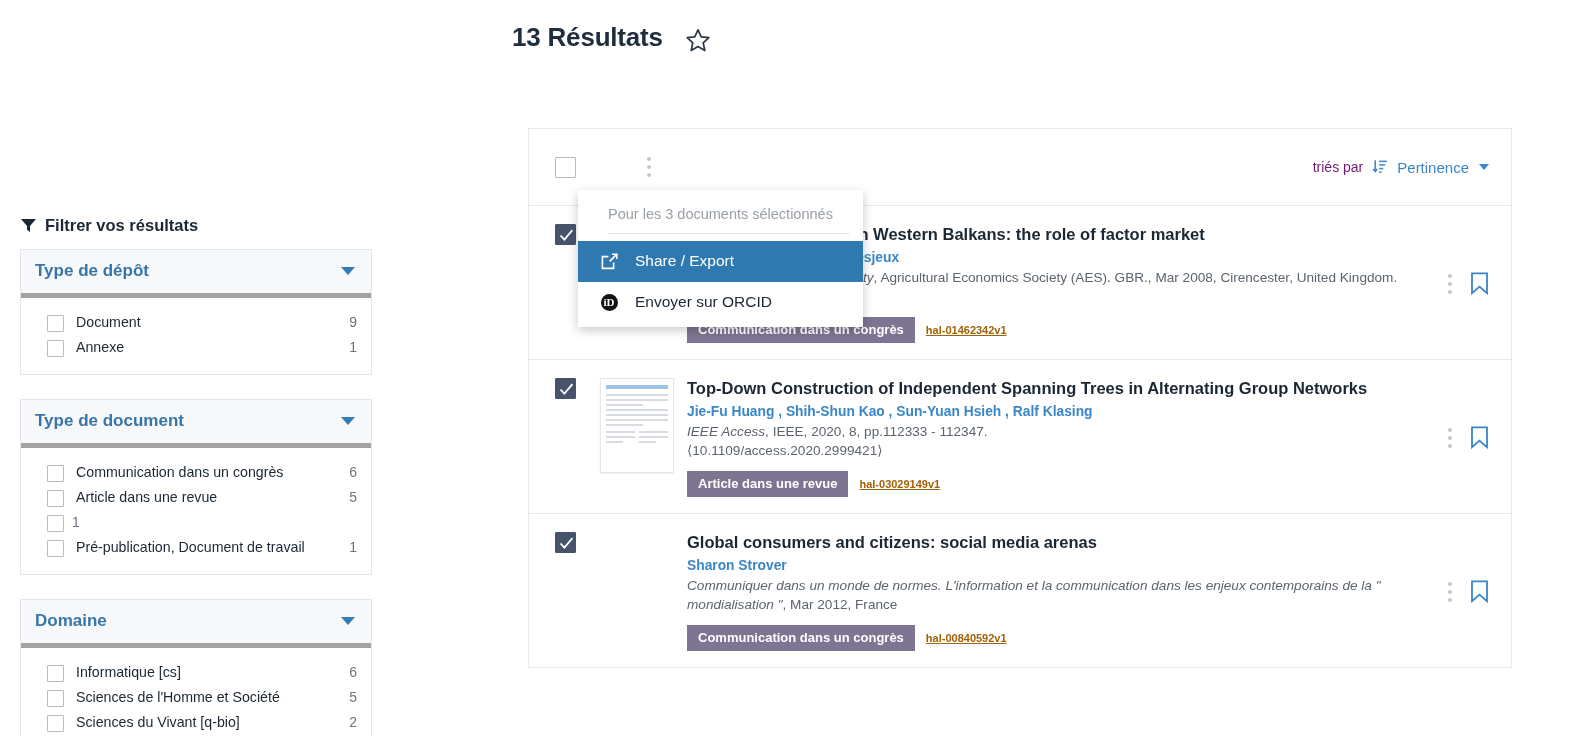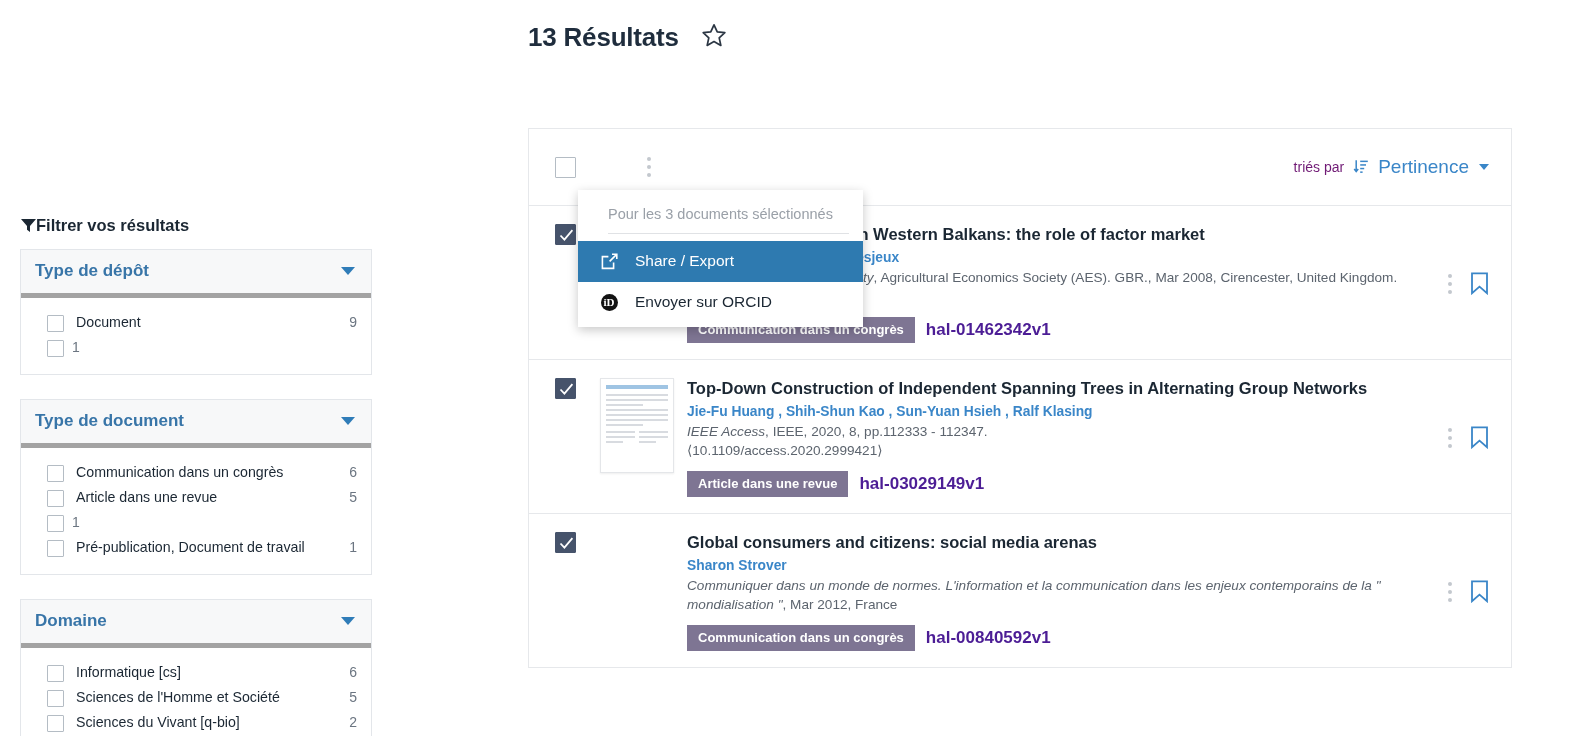--- a/index.html
+++ b/index.html
@@ -7,32 +7,32 @@
     margin: 0; padding: 0;
     width: 1586px; height: 736px;
     background: #ffffff;
     font-family: "Liberation Sans", sans-serif;
     overflow: hidden;
   }
   #page { position: relative; width: 1586px; height: 736px; background:#fff; }
 
   
   .results-header {
-    position: absolute; left: 528px; top: 22px;
-    display: flex; align-items: flex-start; gap: 22px;
+    position: absolute; left: 512px; top: 22px;
+    display: flex; align-items: flex-end; gap: 22px;
   }
   .results-count {
     font-size: 26px; font-weight: bold; color: #1f2d3d; letter-spacing: -0.2px;
   }
   .star-icon { width: 26px; height: 26px; display:block; }
 
   
   .sidebar { position: absolute; left: 20px; top: 216px; width: 352px; }
   .filter-title {
-    display: flex; align-items: center; gap: 0;
+    display: flex; align-items: center; gap: 9px;
     font-size: 16.5px; font-weight: bold; color: #1b2733; margin-bottom: 14px;
     padding-left: 1px;
   }
   .funnel-icon { width: 15px; height: 15px; display:block; }
 
   .facet {
     border: 1px solid #e3e6ea; background: #fff; margin-bottom: 24px;
   }
   .facet-head {
     background: #f7f8f9; border-bottom: 5px solid #a3a3a3;
@@ -76,21 +76,21 @@
   .kebab {
     margin-left: 64px; width: 18px; display: flex; flex-direction: column;
     align-items: center; gap: 4px; cursor: pointer;
   }
   .kebab i { width: 4px; height: 4px; border-radius: 50%; background: #c3c8ce; display:block; }
   .sort-area {
     margin-left: auto; display: flex; align-items: center; gap: 9px;
   }
   .sort-label { font-size: 14px; color: #701a75; }
   .sort-icon { width: 16px; height: 16px; display:block; }
-  .sort-value { font-size: 19px; color: #3a86c8; }
+  .sort-value { font-size: 15px; color: #3a86c8; }
   .sort-caret {
     width: 0; height: 0; border-left: 5px solid transparent;
     border-right: 5px solid transparent; border-top: 6px solid #3a86c8;
     margin-left: 1px;
   }
 
   
   .result {
     display: flex; align-items: flex-start;
     padding: 18px 22px 16px 16px;
@@ -127,21 +127,21 @@
   }
   .r-meta {
     font-size: 13.6px; color: #5c646e; line-height: 19px;
   }
   .r-meta .it { font-style: italic; }
   .r-badges { margin-top: 11px; display: flex; align-items: center; gap: 11px; }
   .badge {
     background: #7e7593; color: #fff; font-size: 13px; font-weight: bold;
     padding: 5px 11px 6px 11px; display: inline-block; line-height: 15px;
   }
-  .halid { font-size: 17px; font-weight: bold; color: #4c1d95; }
+  .halid { font-size: 11px; font-weight: bold; color: #a16207; text-decoration: underline; }
   .act-col {
     width: 80px; flex: 0 0 80px; display: flex; align-items: center;
     gap: 18px; align-self: center; justify-content: flex-end;
   }
   .bookmark svg { display: block; }
 
   
   .dropdown {
     position: absolute; left: 578px; top: 190px; width: 285px;
     background: #fff; box-shadow: 0 3px 10px rgba(0,0,0,0.22);
@@ -194,20 +194,21 @@
         <span class="caret-down"></span>
       </div>
       <div class="facet-body">
         <div class="facet-row">
           <span class="cb"></span>
           <span class="facet-label">Document</span>
           <span class="facet-count">9</span>
         </div>
         <div class="facet-row">
           <span class="cb"></span>
+          <span class="facet-label">Annexe</span>
           <span class="facet-count">1</span>
         </div>
       </div>
     </div>
 
     <div class="facet">
       <div class="facet-head">
         <h3>Type de document</h3>
         <span class="caret-down"></span>
       </div>

